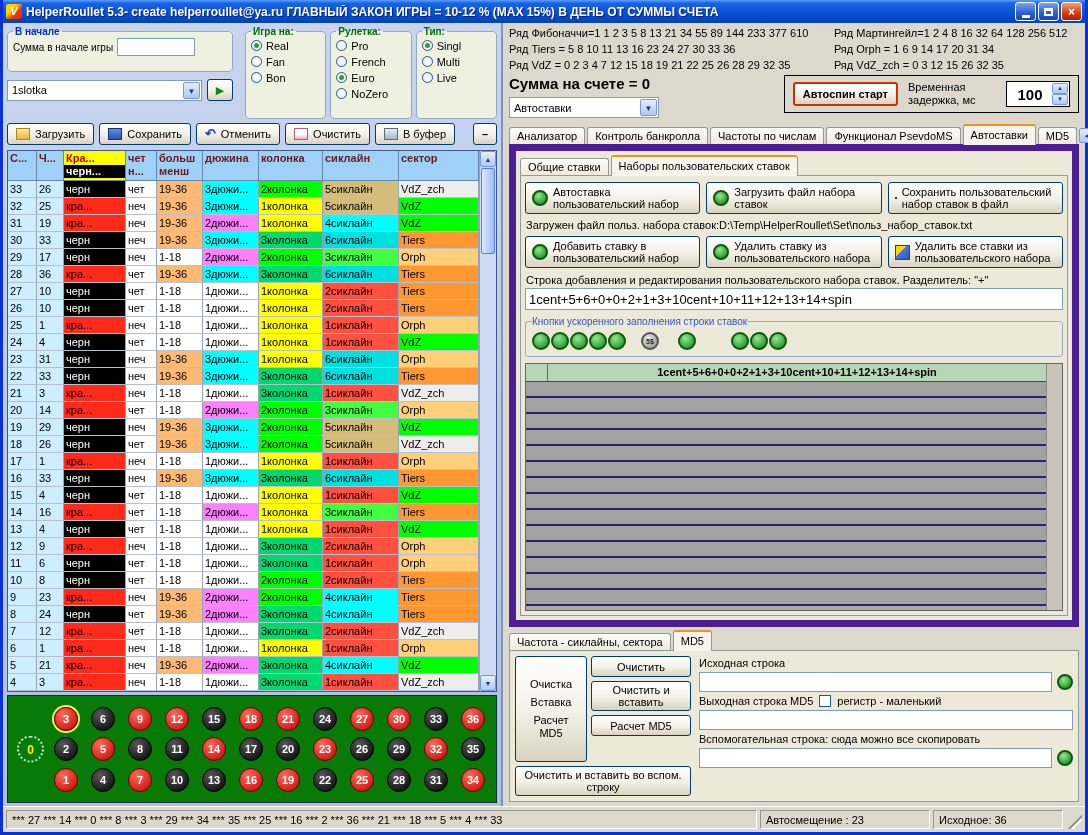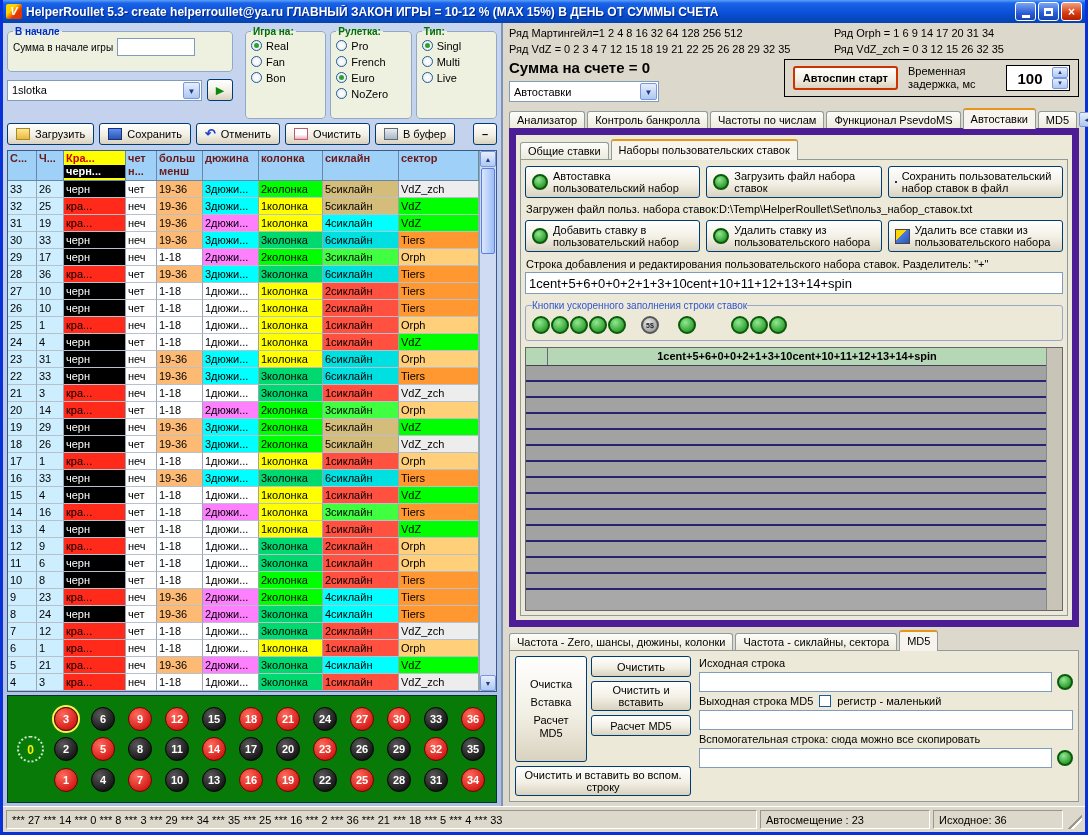--- a/index.html
+++ b/index.html
@@ -732,21 +732,23 @@
               <div class="chip black">31</div>
               <div class="chip red">34</div>
             </div>
           </div>
       </div>
     </div>
 
     <div class="right">
 
       <div id="series" class="series">
+          <div class="series-item">Ряд Фибоначчи=1 1 2 3 5 8 13 21 34 55 89 144 233 377 610</div>
           <div class="series-item">Ряд Мартингейл=1 2 4 8 16 32 64 128 256 512</div>
+          <div class="series-item">Ряд Tiers = 5 8 10 11 13 16 23 24 27 30 33 36</div>
           <div class="series-item">Ряд Orph = 1 6 9 14 17 20 31 34</div>
           <div class="series-item">Ряд VdZ = 0 2 3 4 7 12 15 18 19 21 22 25 26 28 29 32 35</div>
           <div class="series-item">Ряд VdZ_zch = 0 3 12 15 26 32 35</div>
         </div>
 
       <div class="acct-row">
         <div class="acct-left">
           <span class="sum-label">Сумма на счете = 0</span>
           <div class="combo combo-autobets">
             <span class="combo-val">Автоставки</span>
@@ -859,21 +861,20 @@
                   <div class="bl-row"></div>
                 </div>
             </div>
             <div class="bl-gutter"></div>
           </div>
 
         </div>
       </div>
 
       <div id="freq-tabs" class="tabstrip freqtabs">
-          <span class="tab">Частота - Zero, шансы, дюжины, колонки</span>
           <span class="tab">Частота - сиклайны, сектора</span>
           <span class="tab sel">MD5</span>
         </div>
 
       <div class="md5-panel">
         <div class="md5-left">
           <div class="md5-top">
             <button class="btn big-btn">
               <span>Очистка</span>
               <span>Вставка</span>

